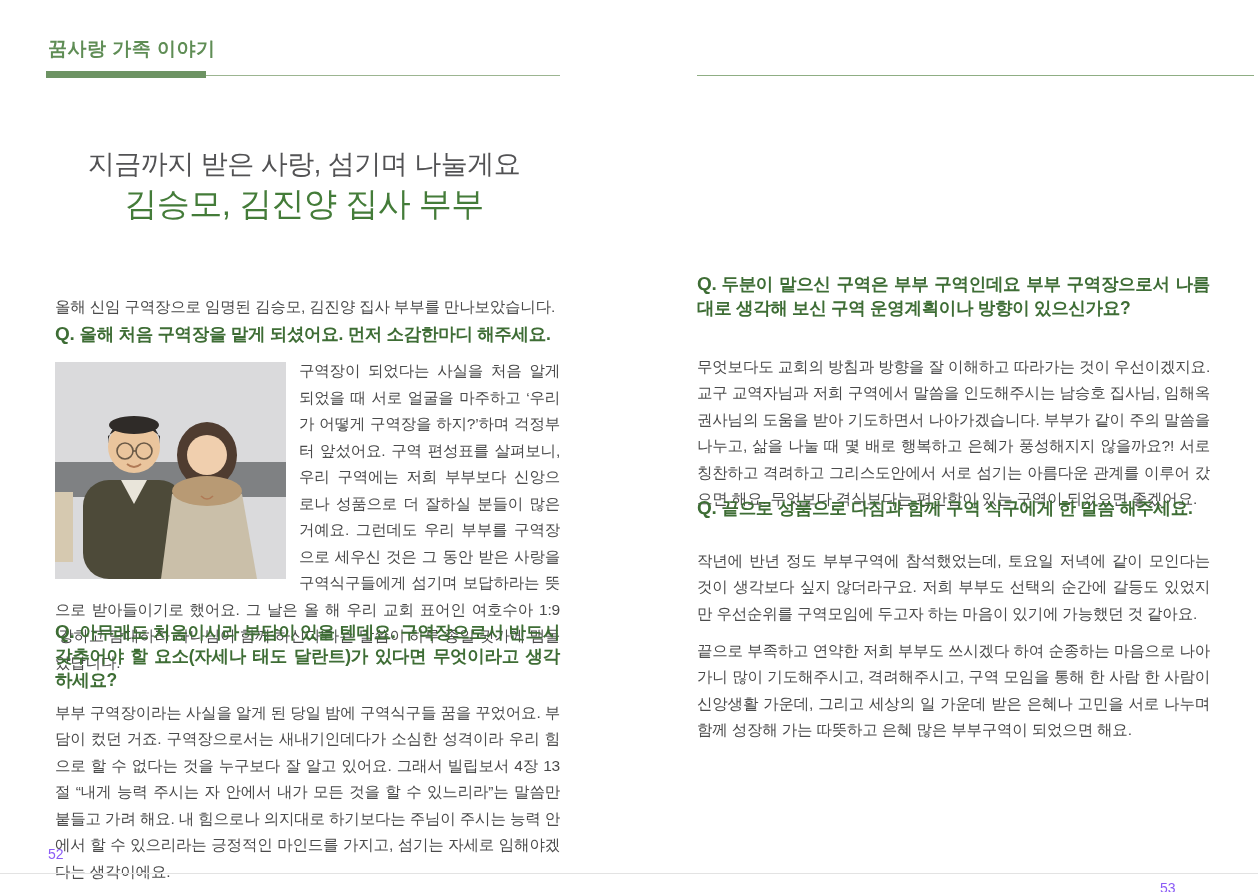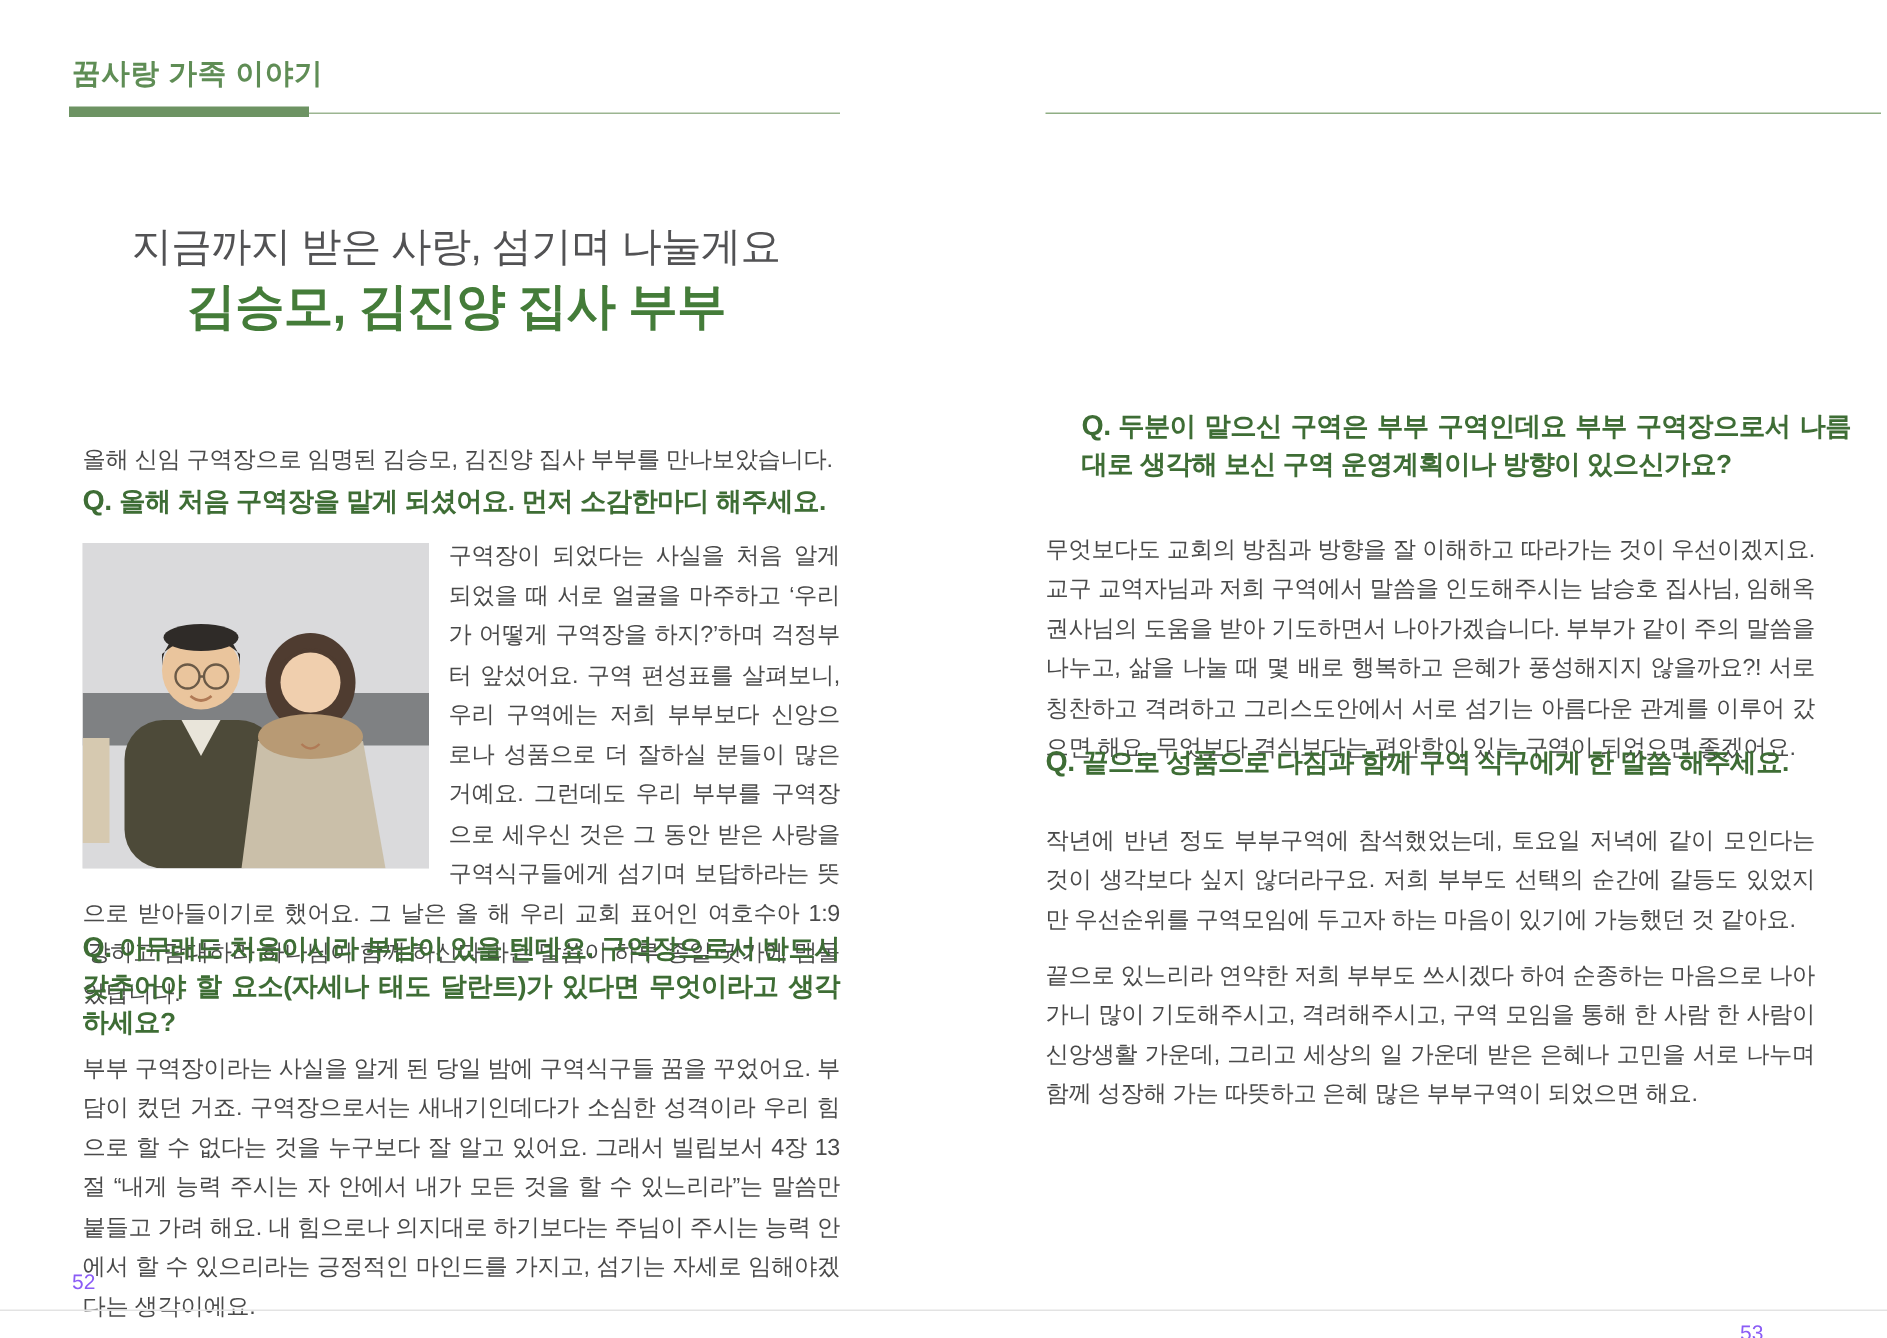--- a/index.html
+++ b/index.html
@@ -18,42 +18,42 @@
   .rule-thin-right{left:697px;top:75px;width:557px;height:1px;background:#8fae84;}
   .rule-thick{left:46px;top:71px;width:160px;height:7px;background:#6d9363;}
 
   
   .title-sub{
     left:48px;top:146px;width:512px;text-align:center;
     font-size:27px;font-weight:400;color:#525254;letter-spacing:-0.5px;
   }
   .title-main{
     left:48px;top:182px;width:512px;text-align:center;
-    font-size:33px;font-weight:700;color:#447c39;letter-spacing:-0.5px;
+    font-size:33px;font-weight:400;color:#447c39;letter-spacing:-0.5px;
   }
 
   
   .body-text{
     font-size:15.5px;line-height:26.5px;color:#4a4a4a;text-align:justify;
     letter-spacing:-0.2px;word-break:break-all;
   }
   .intro{left:55px;top:278px;width:505px;}
 
   .q-heading{
     font-size:17.5px;line-height:24px;font-weight:800;color:#3e6d35;
     letter-spacing:-0.3px;text-align:justify;word-break:break-all;
   }
   .q-label{font-weight:900;font-size:19px;margin-right:5px;}
 
   .q1{left:55px;top:322px;width:505px;}
   .answer1{left:55px;top:358px;width:505px;}
   .q2{left:55px;top:620px;width:505px;}
   .answer2{left:55px;top:684px;width:505px;}
 
-  .q3{left:697px;top:272px;width:513px;margin-left:24px;}
+  .q3{left:697px;top:272px;width:513px;}
   .answer3{left:697px;top:338px;width:513px;}
   .q4{left:697px;top:496px;width:513px;}
   .answer4a{left:697px;top:532px;width:513px;}
   .answer4b{left:697px;top:622px;width:513px;}
 
   
   .photo{
     float:left;width:231px;height:217px;margin:4px 13px 4px 0;
     background:#dadadc;overflow:hidden;
   }
@@ -116,17 +116,17 @@
 
 <div class="abs q-heading q3">
   <span class="q-label">Q.</span><span>두분이 맡으신 구역은 부부 구역인데요 부부 구역장으로서 나름대로 생각해 보신 구역 운영계획이나 방향이 있으신가요?</span>
 </div>
 <p class="abs body-text answer3">무엇보다도 교회의 방침과 방향을 잘 이해하고 따라가는 것이 우선이겠지요. 교구 교역자님과 저희 구역에서 말씀을 인도해주시는 남승호 집사님, 임해옥 권사님의 도움을 받아 기도하면서 나아가겠습니다. 부부가 같이 주의 말씀을 나누고, 삶을 나눌 때 몇 배로 행복하고 은혜가 풍성해지지 않을까요?! 서로 칭찬하고 격려하고 그리스도안에서 서로 섬기는 아름다운 관계를 이루어 갔으면 해요. 무엇보다 격식보다는 편안함이 있는 구역이 되었으면 좋겠어요.</p>
 
 <div class="abs q-heading q4">
   <span class="q-label">Q.</span><span>끝으로 성품으로 다짐과 함께 구역 식구에게 한 말씀 해주세요.</span>
 </div>
 <p class="abs body-text answer4a">작년에 반년 정도 부부구역에 참석했었는데, 토요일 저녁에 같이 모인다는 것이 생각보다 싶지 않더라구요. 저희 부부도 선택의 순간에 갈등도 있었지만 우선순위를 구역모임에 두고자 하는 마음이 있기에 가능했던 것 같아요.</p>
-<p class="abs body-text answer4b">끝으로 있느리라 연약한 저희 부부도 쓰시겠다 하여 순종하는 마음으로 나아가니 많이 기도해주시고, 격려해주시고, 구역 모임을 통해 한 사람 한 사람이 신앙생활 가운데, 그리고 세상의 일 가운데 받은 은혜나 고민을 서로 나누며 함께 성장해 가는 따뜻하고 은혜 많은 부부구역이 되었으면 해요.</p>
+<p class="abs body-text answer4b">끝으로 부족하고 연약한 저희 부부도 쓰시겠다 하여 순종하는 마음으로 나아가니 많이 기도해주시고, 격려해주시고, 구역 모임을 통해 한 사람 한 사람이 신앙생활 가운데, 그리고 세상의 일 가운데 받은 은혜나 고민을 서로 나누며 함께 성장해 가는 따뜻하고 은혜 많은 부부구역이 되었으면 해요.</p>
 
 <div class="abs pagenum pagenum-left">52</div>
 <div class="abs pagenum pagenum-right">53</div>
 <div class="abs footer-rule"></div>
 
 </body></html>

